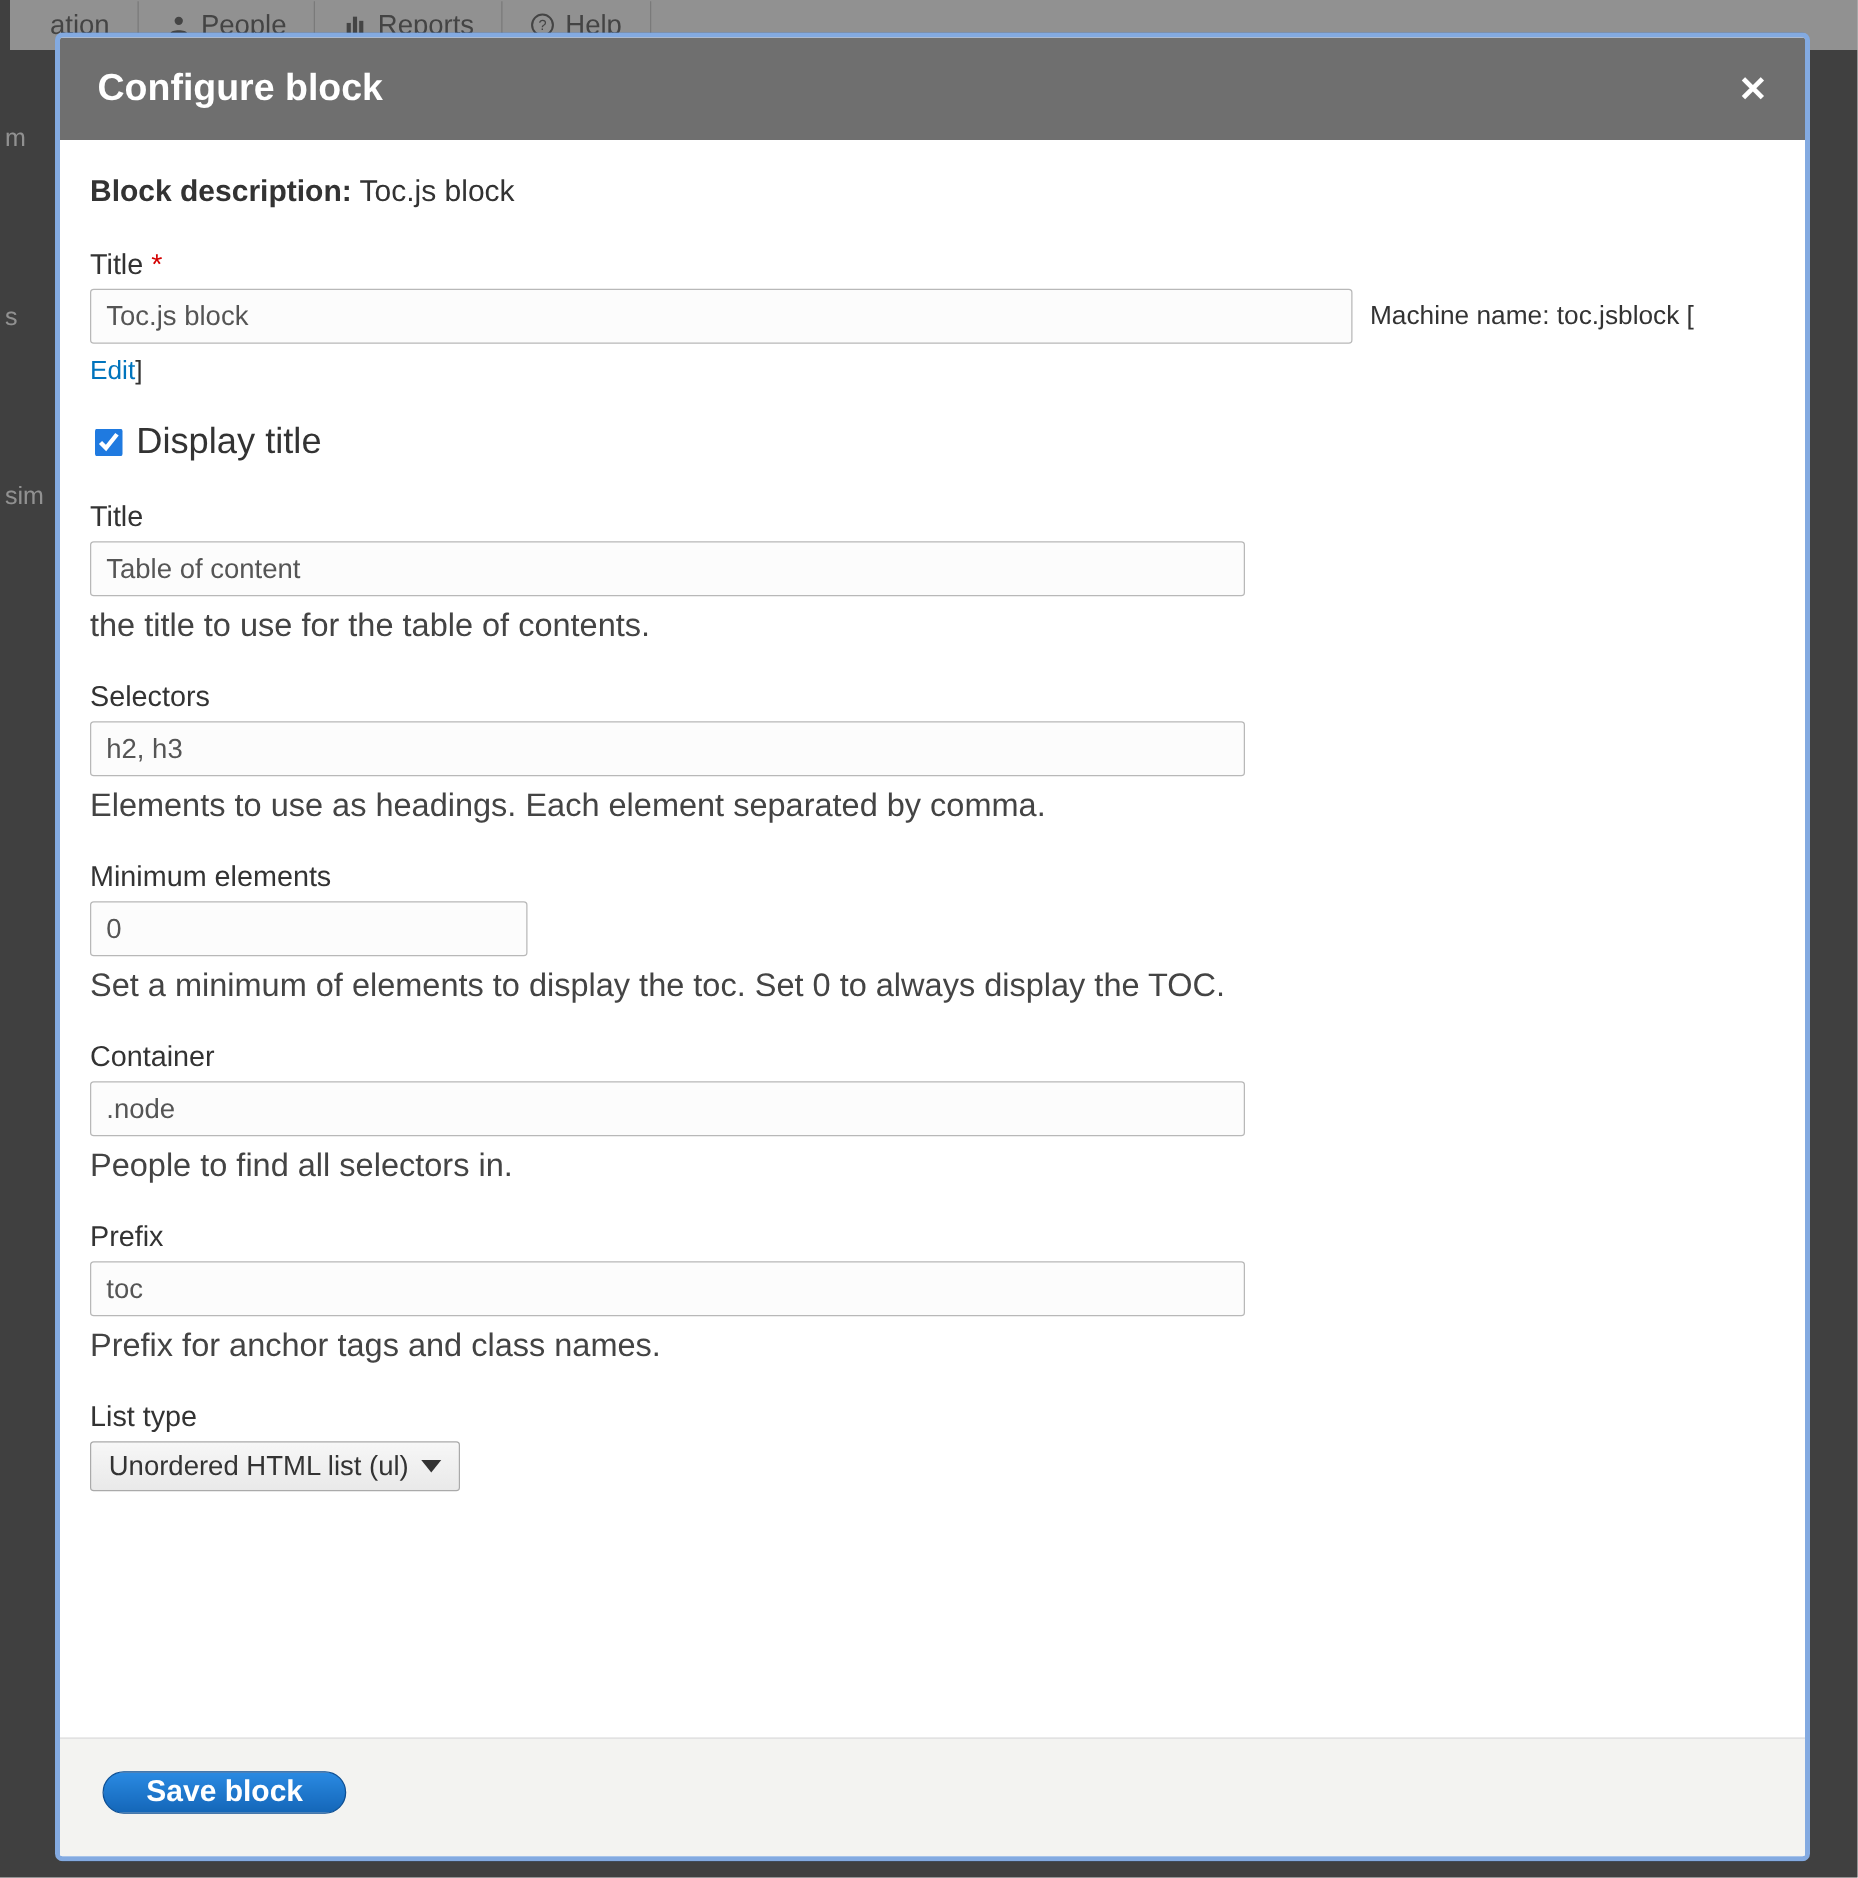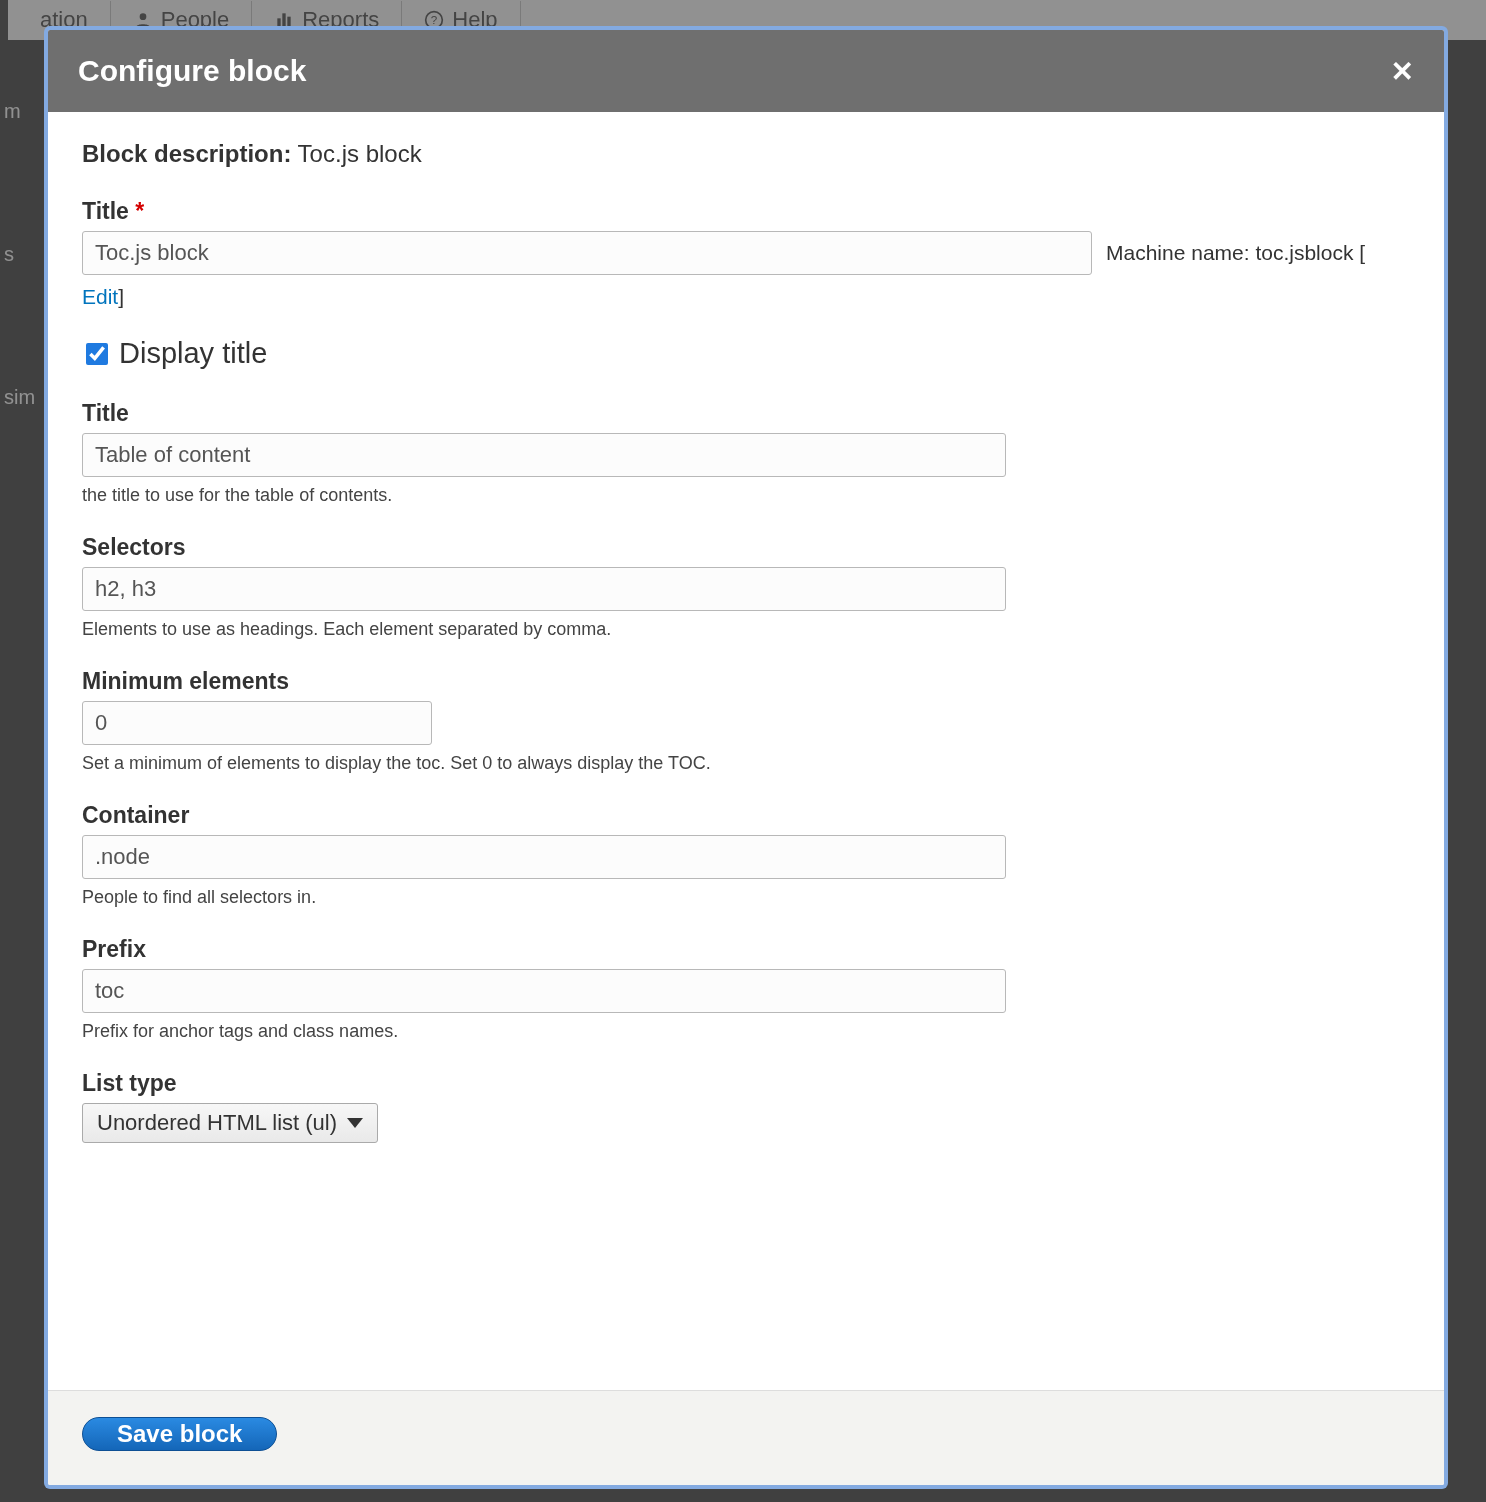--- a/index.html
+++ b/index.html
@@ -66,26 +66,26 @@
     padding:24px 30px;
     display:flex;
     justify-content:space-between;
     align-items:center;
   }
   .dlg-title { font-size:30px; font-weight:600; }
   .dlg-close { font-size:28px; cursor:pointer; font-weight:bold; }
   .dlg-body {
     flex:1;
     overflow:hidden;
-    padding:28px 34px 10px 34px;
+    padding:28px 34px 10px 24px;
   }
   .blk-desc { margin-bottom:30px; font-size:24px; }
   .blk-desc .lbl { font-weight:700; }
   .field { margin-bottom:28px; }
-  .flabel { font-weight:700; font-size:23px; margin-bottom:6px; display:block; }
+  .flabel { font-weight:400; font-size:23px; margin-bottom:6px; display:block; }
   .req { color:#d40000; }
   .title-row { display:flex; align-items:center; gap:14px; }
   .title-row input { flex:0 0 1010px; }
   .machine { font-size:21px; color:#333; }
   .edit-ln { margin-top:10px; font-size:21px; }
   .edit-ln a { color:#0074bd; text-decoration:none; }
   .chkrow { display:flex; align-items:center; gap:8px; margin-bottom:30px; }
   .chkrow input[type=checkbox]{
     width:22px; height:22px;
     accent-color:#1f7ae0;
@@ -94,21 +94,21 @@
   input[type=text], input[type=number] {
     font-size:22px;
     padding:8px 12px;
     border:1px solid #b8b8b8;
     border-radius:3px;
     background:#fcfcfc;
     color:#555;
     width:924px;
   }
   input.narrow { width:350px; }
-  .desc { color:#444; font-size:18px; margin-top:8px; }
+  .desc { color:#444; font-size:26px; margin-top:8px; }
   .select-wrap {
     display:inline-flex;
     align-items:center;
     border:1px solid #aaa;
     border-radius:3px;
     background:linear-gradient(#f7f7f7,#e9e9e9);
     padding:6px 14px;
     font-size:22px;
     gap:10px;
     cursor:pointer;

